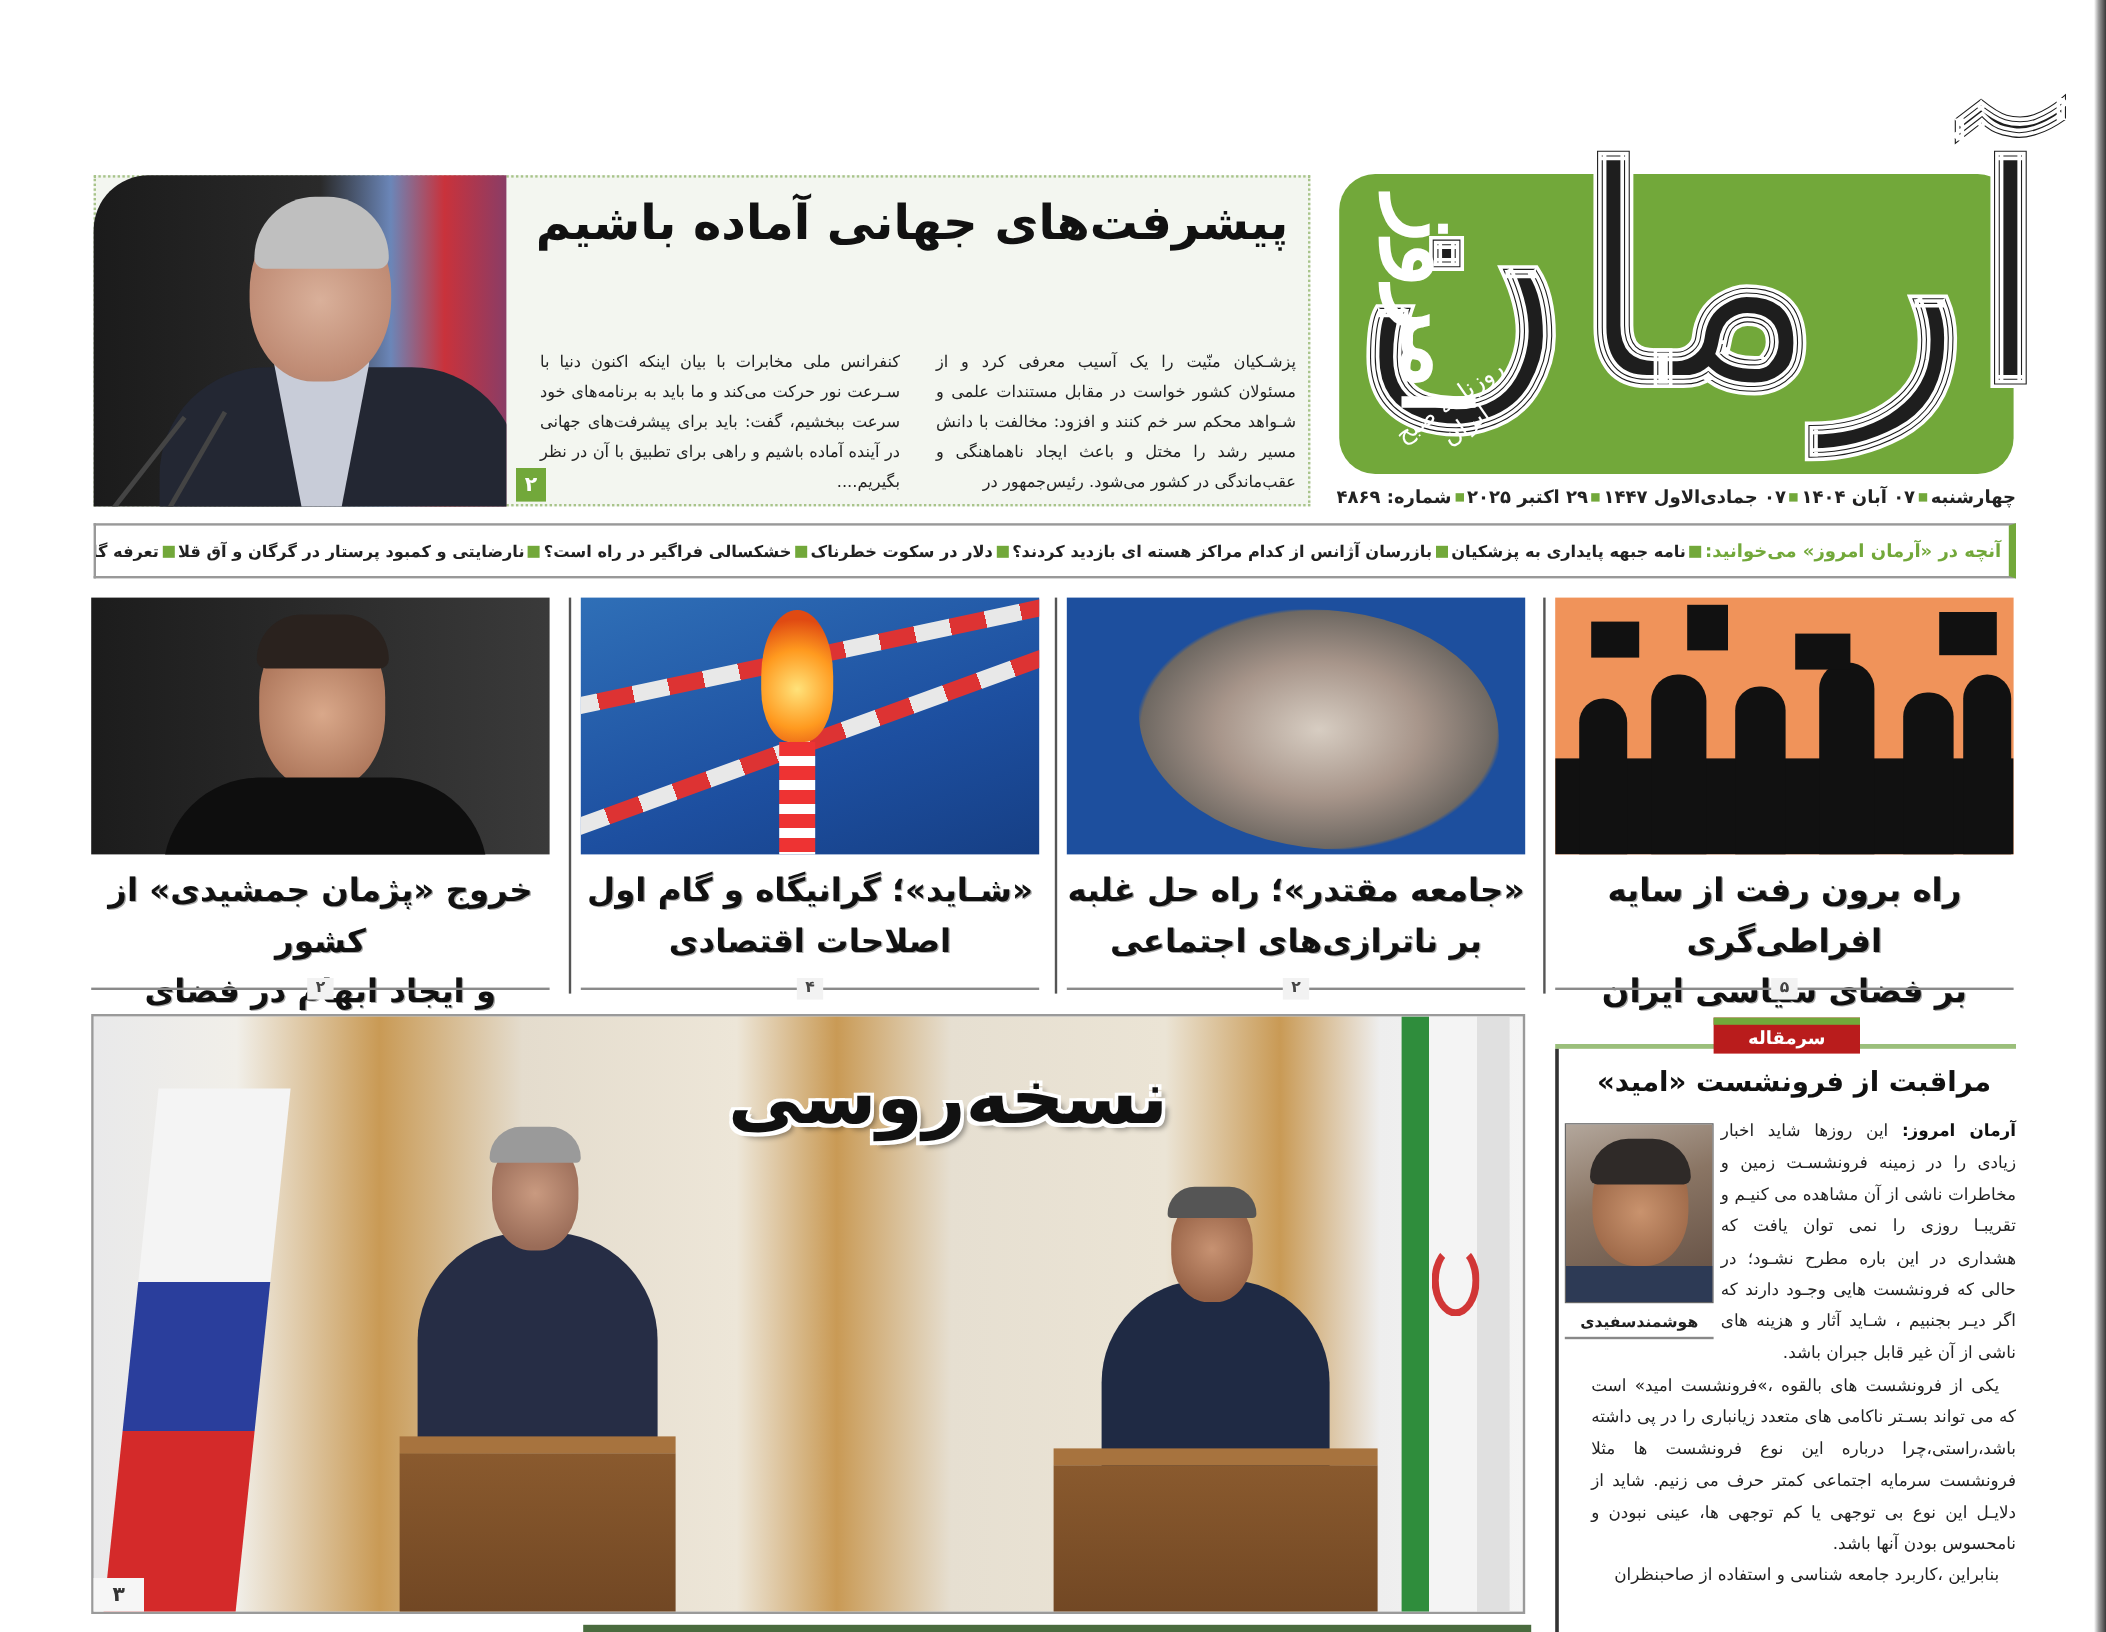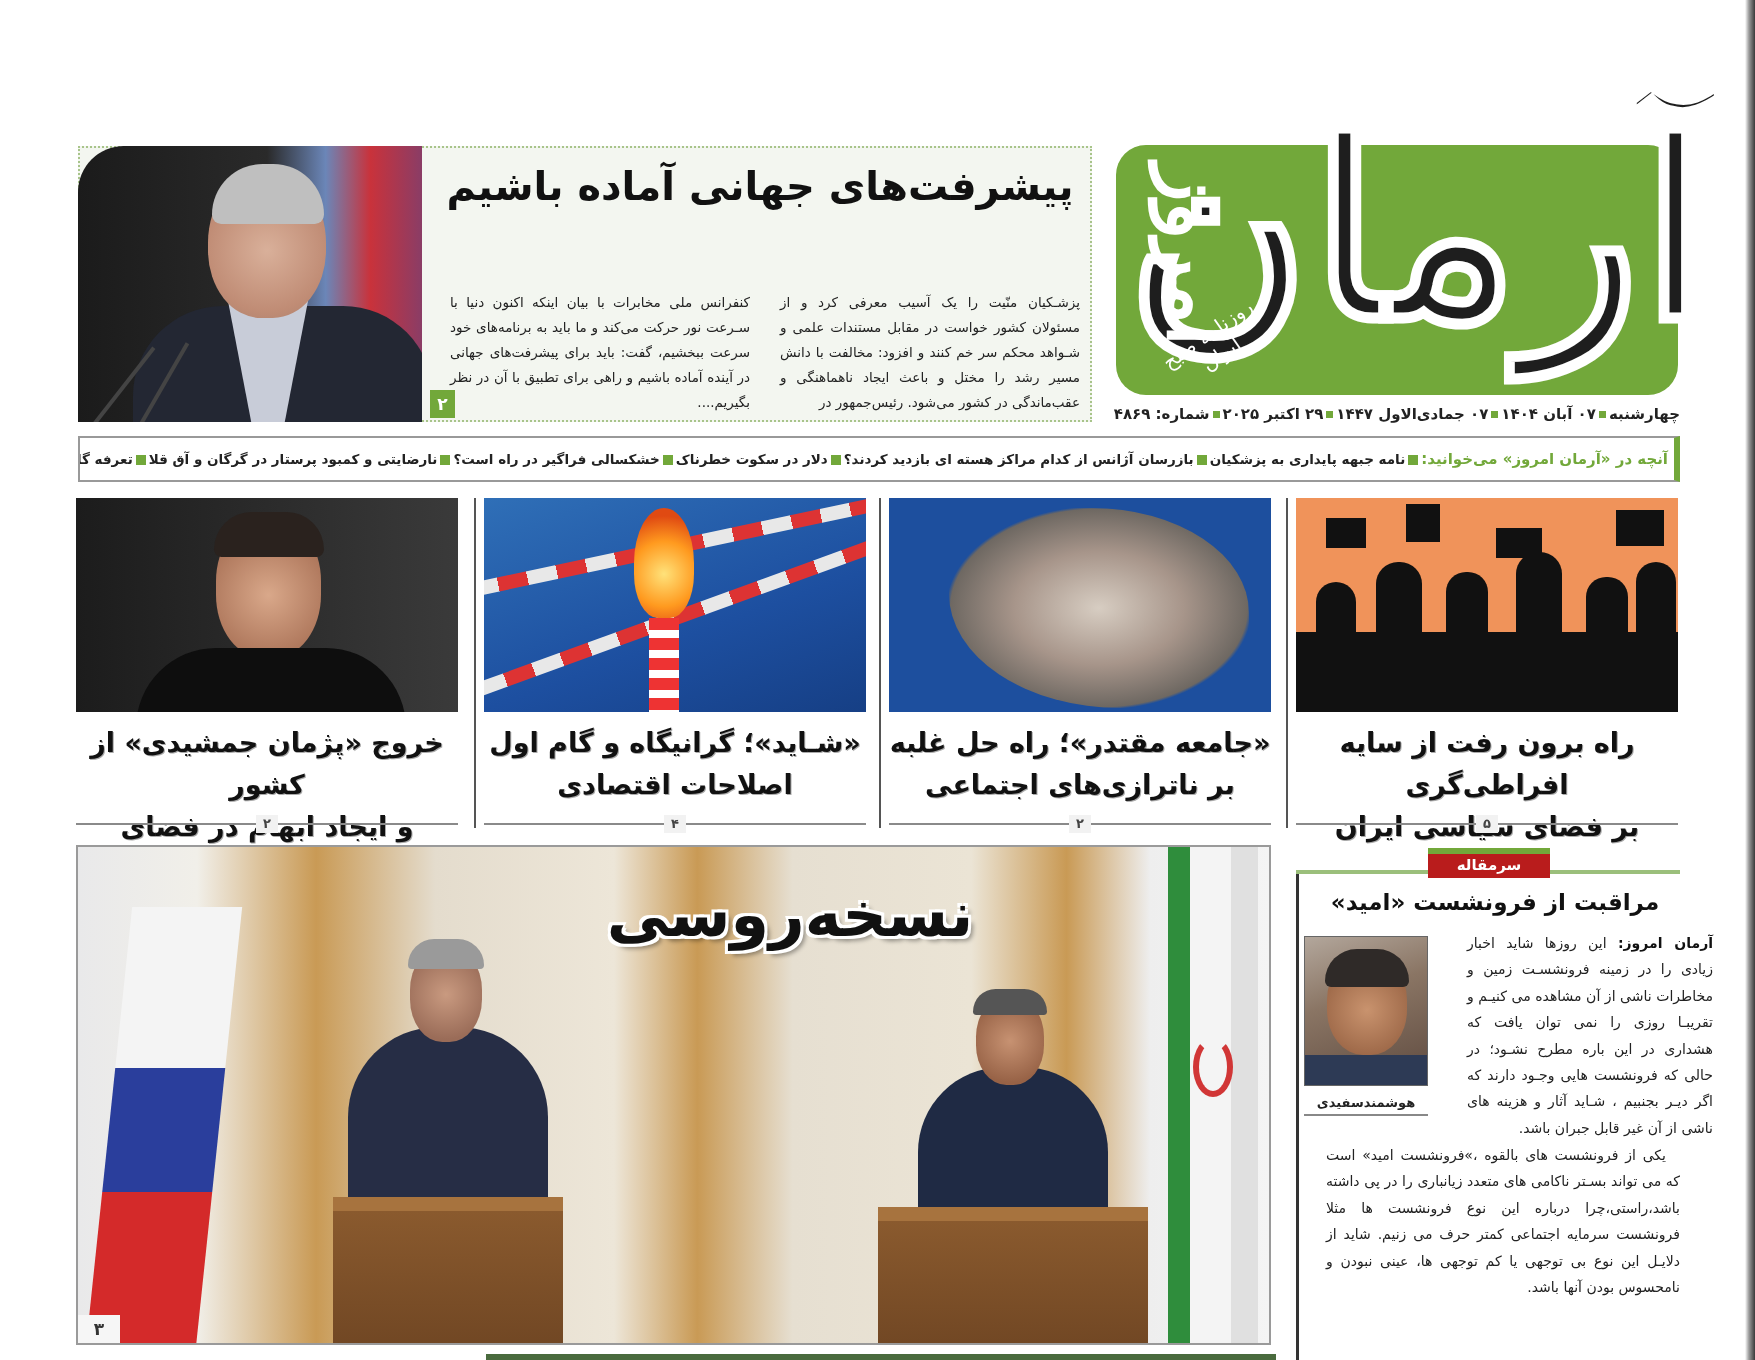--- a/index.html
+++ b/index.html
@@ -59,21 +59,21 @@
   
   .ed-rule { left: 1296px; top: 870px; width: 384px; height: 4px; background: #9bbf7b; }
   .ed-label { left: 1428px; top: 848px; width: 122px; height: 30px; background: #b91c1c; border-top: 6px solid #72a83a; color: #fff; font-weight: bold; font-size: 15px; line-height: 22px; text-align: center; }
   .ed-border { left: 1296px; top: 874px; width: 3px; height: 486px; background: #333; }
   .ed-title { left: 1310px; top: 880px; width: 370px; height: 44px; font-family: "DejaVu Sans", sans-serif; font-weight: bold; font-size: 23px; line-height: 44px; text-align: center; color: #111; }
   .ed-photo { left: 1304px; top: 936px; width: 124px; height: 150px; border: 1px solid #666; background: linear-gradient(160deg, #b3a79c 0%, #8a7564 40%, #5e4a3f 100%); overflow: hidden; }
   .ed-photo .face { position: absolute; left: 22px; top: 18px; width: 80px; height: 100px; border-radius: 45%; background: radial-gradient(circle at 50% 55%, #c9936e, #9c6747 70%); }
   .ed-photo .hair2 { position: absolute; left: 20px; top: 12px; width: 84px; height: 38px; border-radius: 42px 42px 8px 8px; background: #2f2a28; }
   .ed-photo .body2 { position: absolute; left: 0; top: 118px; width: 124px; height: 40px; background: #2d3a55; }
   .ed-author { left: 1304px; top: 1090px; width: 124px; height: 26px; font-weight: bold; font-size: 13px; line-height: 26px; text-align: center; color: #222; border-bottom: 2px solid #888; }
-  .ed-text1 { left: 1434px; top: 930px; width: 246px; height: 230px; font-size: 14px; line-height: 26.4px; text-align: justify; color: #222; margin-left: 33px; }
+  .ed-text1 { left: 1434px; top: 930px; width: 246px; height: 230px; font-size: 14px; line-height: 26.4px; text-align: justify; color: #222; }
   .ed-text1 b { color: #111; }
   .ed-text2 { left: 1306px; top: 1142px; width: 374px; height: 218px; font-size: 14px; line-height: 26.4px; text-align: justify; color: #222; overflow: hidden; }
 
   .bottom-green { left: 486px; top: 1354px; width: 790px; height: 6px; background: #4a6b3e; }
 </style>
 </head>
 <body>
 
 <div class="abs page-edge"></div>
 
@@ -195,13 +195,14 @@
 <div class="abs ed-title">مراقبت از فرونشست «امید»</div>
 <div class="abs ed-photo">
   <div class="body2"></div>
   <div class="face"></div>
   <div class="hair2"></div>
 </div>
 <div class="abs ed-author">هوشمندسفیدی</div>
 <div class="abs ed-text1"><b>آرمان امروز:</b><span> این روزها شاید اخبار زیادی را در زمینه فرونشسـت زمین و مخاطرات ناشی از آن مشاهده می کنیـم و تقریبـا روزی را نمی توان یافت که هشداری در این باره مطرح نشـود؛ در حالی که فرونشست هایی وجـود دارند که اگر دیـر بجنبیم ، شـاید آثار و هزینه های ناشی از آن غیر قابل جبران باشد.</span></div>
 <div class="abs ed-text2">
   <p style="text-indent:14px;margin-left:20px;">یکی از فرونشست های بالقوه ،»فرونشست امید» است که می تواند بسـتر ناکامی های متعدد زیانباری را در پی داشته باشد،راستی،چرا درباره این نوع فرونشست ها مثلا فرونشست سرمایه اجتماعی کمتر حرف می زنیم. شاید از دلایـل این نوع بی توجهی یا کم توجهی ها، عینی نبودن و نامحسوس بودن آنها باشد.</p>
+  <p style="text-indent:14px;">بنابراین ،کاربرد جامعه شناسی و استفاده از صاحبنظران</p>
 </div>
 
 </body></html>

